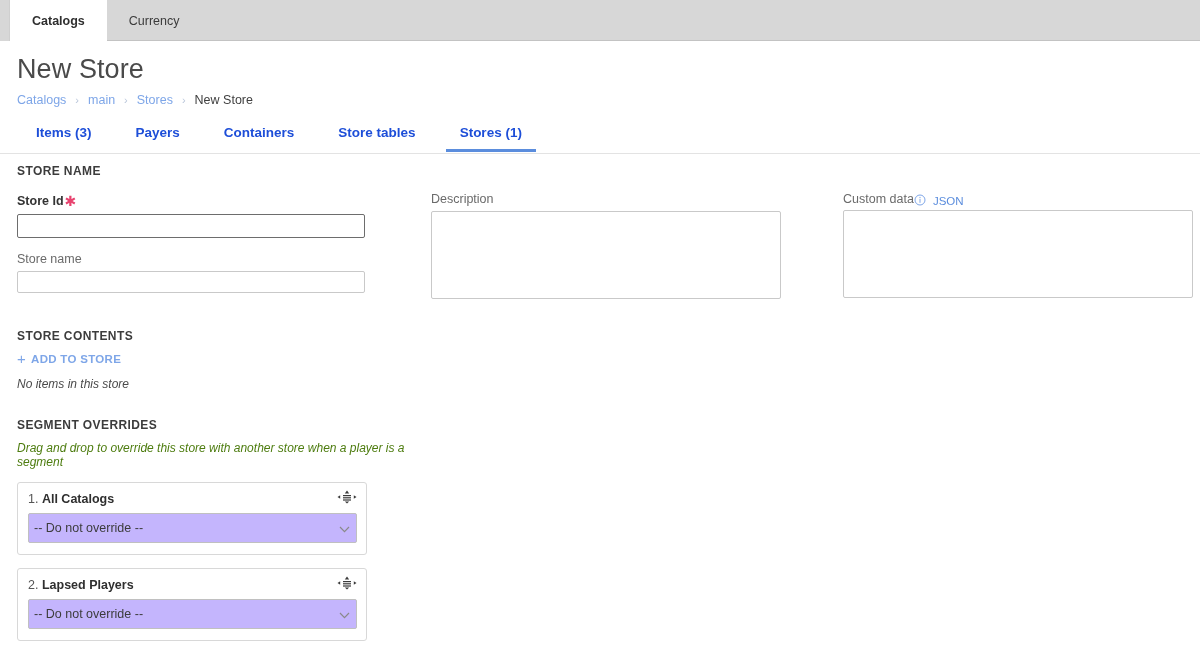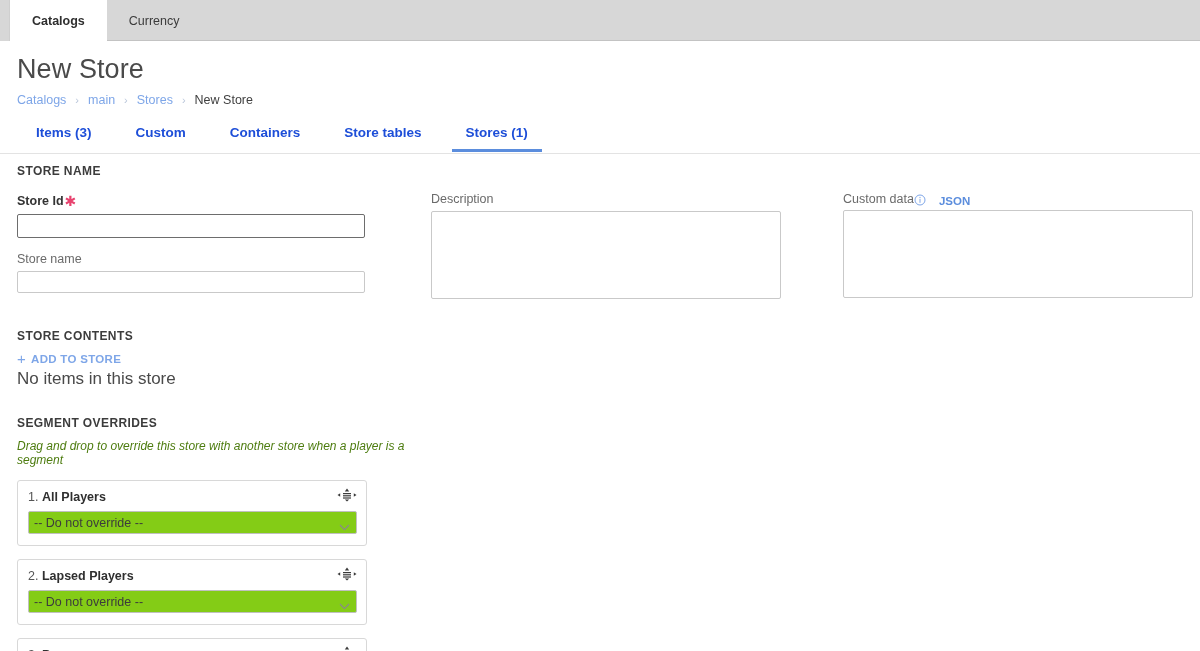--- a/index.html
+++ b/index.html
@@ -214,24 +214,24 @@
   }
   .label-row {
     display: flex;
     justify-content: flex-start;
     align-items: center;
     width: 350px;
   }
   .json-link {
     display: inline-flex;
     align-items: center;
-    gap: 13px;
+    gap: 7px;
     color: #5b8ddd;
     font-size: 11.5px;
-    font-weight: bold;
+    font-weight: normal;
     cursor: pointer;
   }
 
   
   .store-contents { margin-top: 36px; }
   .add-link {
     display: inline-flex;
     align-items: center;
     gap: 5px;
     color: #7ea6e8;
@@ -241,23 +241,24 @@
     cursor: pointer;
     margin-top: 8px;
   }
   .add-plus {
     font-size: 15px;
     font-weight: normal;
     line-height: 1;
     color: #7ea6e8;
   }
   .empty-note {
-    font-size: 17px;
+    font-size: 12px;
+    font-style: italic;
     color: #4a4a4a;
-    margin-top: 2px;
+    margin-top: 10px;
   }
 
   
   .seg-overrides { margin-top: 27px; }
   .seg-hint {
     font-size: 12px;
     font-style: italic;
     color: #4d7c0f;
     margin-top: 9px;
   }
@@ -276,25 +277,25 @@
     color: #555;
     margin-bottom: 7px;
   }
   .seg-title b {
     color: #2f2f2f;
     font-weight: bold;
   }
   .seg-select {
     display: block;
     width: 329px;
-    height: 23px;
+    height: 30px;
     box-sizing: border-box;
     border: 1px solid #c0c0c0;
     border-radius: 2px;
-    background: #84cc16;
+    background: #c4b5fd;
     font-family: "Liberation Sans", sans-serif;
     font-size: 12.5px;
     color: #3c3c3c;
     padding: 1px 22px 1px 5px;
     outline: none;
     -webkit-appearance: none;
     -moz-appearance: none;
     appearance: none;
   }
   .seg-select-wrap { position: relative; width: 329px; }
@@ -334,21 +335,21 @@
     <span class="crumb-sep">›</span>
     <span class="crumb">Stores</span>
     <span class="crumb-sep">›</span>
     <span class="crumb current">New Store</span>
   </div>
 </div>
 
 <div class="section-tabs">
   <div class="section-tabs-inner">
     <div class="sec-tab">Items (3)</div>
-    <div class="sec-tab">Custom</div>
+    <div class="sec-tab">Payers</div>
     <div class="sec-tab">Containers</div>
     <div class="sec-tab">Store tables</div>
     <div class="sec-tab active">Stores (1)</div>
   </div>
 </div>
 
 <div class="content">
 
   <div class="col-left">
 
@@ -382,21 +383,21 @@
           <svg width="20" height="14" viewBox="0 0 20 14">
             <rect x="6" y="5" width="8" height="1.2" fill="#3a3a3a"></rect>
             <rect x="6" y="7.2" width="8" height="1.2" fill="#3a3a3a"></rect>
             <rect x="6" y="9.4" width="8" height="1.2" fill="#3a3a3a"></rect>
             <polygon points="10,0.5 12.2,3.6 7.8,3.6" fill="#3a3a3a"></polygon>
             <polygon points="10,13.5 12.2,11.4 7.8,11.4" fill="#3a3a3a"></polygon>
             <polygon points="0.5,7 3.2,5.2 3.2,8.8" fill="#3a3a3a"></polygon>
             <polygon points="19.5,7 16.8,5.2 16.8,8.8" fill="#3a3a3a"></polygon>
           </svg>
         </div>
-        <div class="seg-title"><span>1.</span> <b>All Players</b></div>
+        <div class="seg-title"><span>1.</span> <b>All Catalogs</b></div>
         <div class="seg-select-wrap">
           <select class="seg-select">
             <option>-- Do not override --</option>
           </select>
           <span class="chevron">
             <svg width="11" height="7" viewBox="0 0 11 7">
                 <path d="M1 1 L5.5 5.6 L10 1" stroke="#8a8a8a" stroke-width="1.2" fill="none"></path>
               </svg>
           </span>
         </div>

